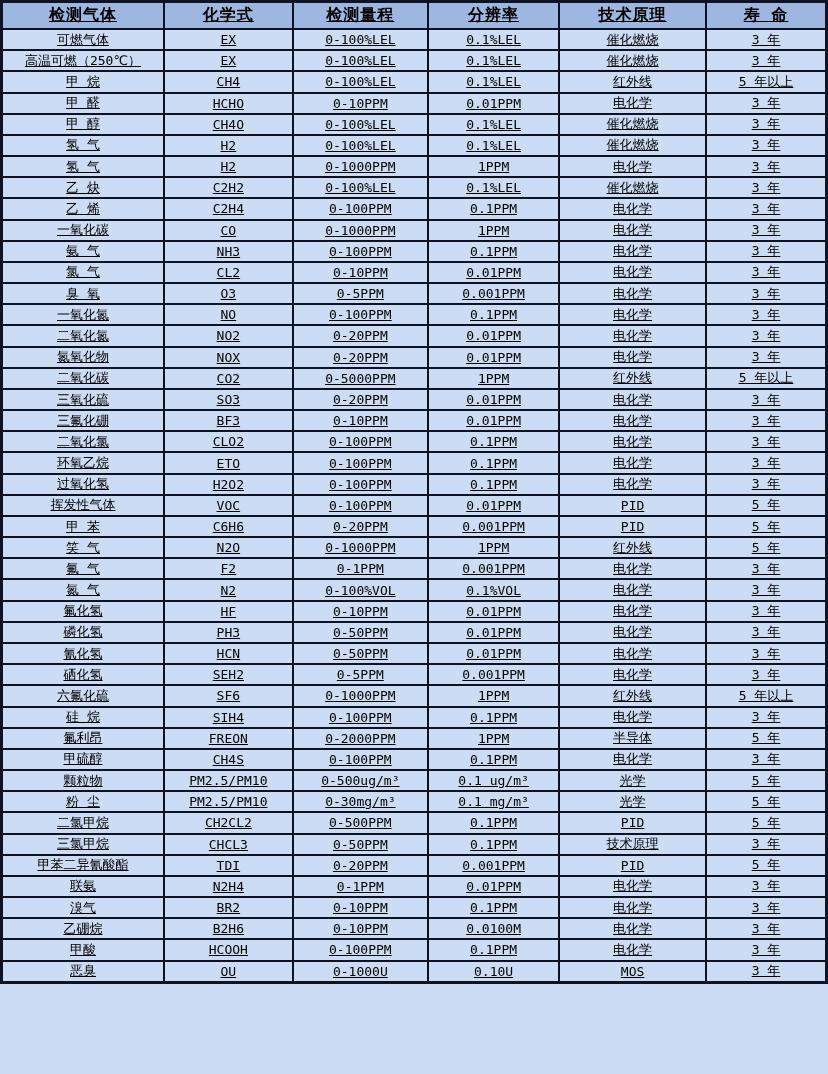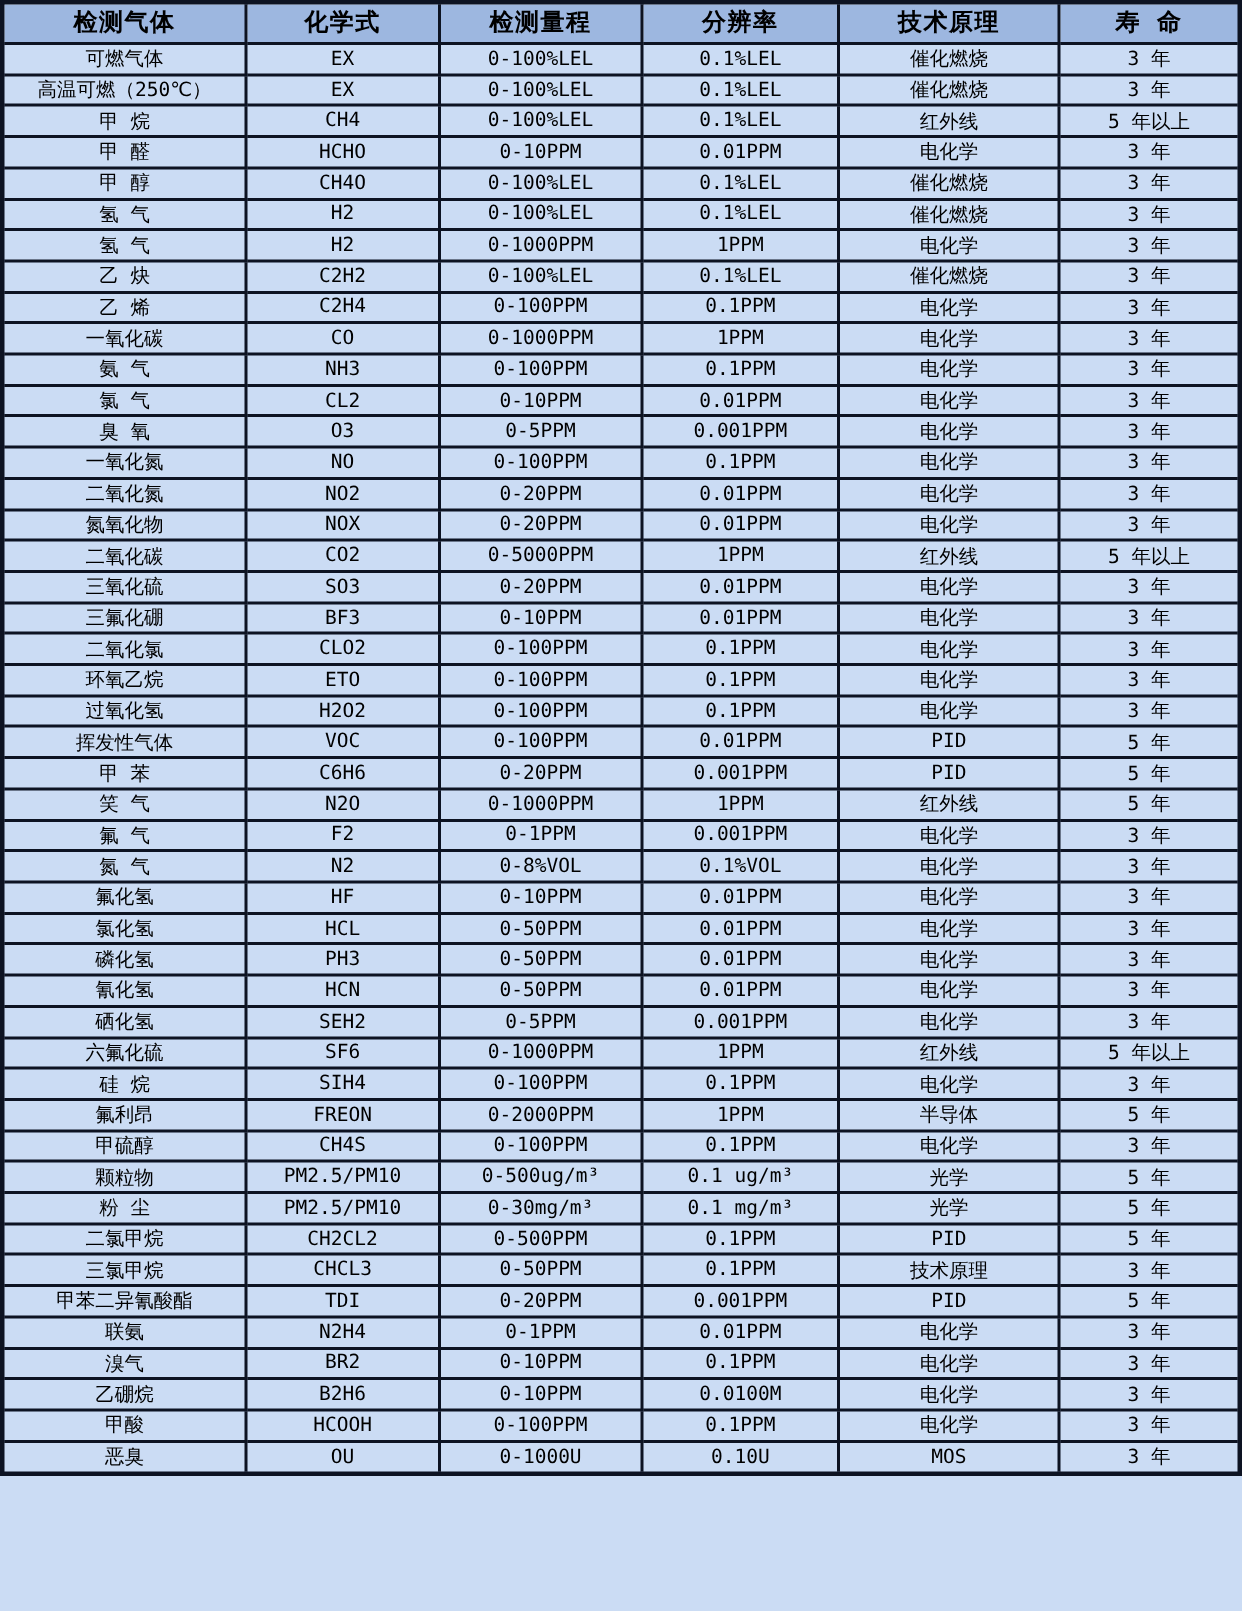--- a/index.html
+++ b/index.html
@@ -13,20 +13,21 @@
     height: 1074px;
     overflow: hidden;
     background: #cbdcf4;
   }
   table.spec-table {
     width: 828px;
     height: 984px;
     border-collapse: collapse;
     table-layout: fixed;
     border: 3px solid #0d1322;
+    text-decoration: underline;
   }
   table.spec-table col.c1 { width: 19.7%; }
   table.spec-table col.c2 { width: 15.6%; }
   table.spec-table col.c3 { width: 16.4%; }
   table.spec-table col.c4 { width: 15.9%; }
   table.spec-table col.c5 { width: 17.8%; }
   table.spec-table col.c6 { width: 14.6%; }
   table.spec-table th {
     background: #9db7e0;
     color: #000000;
@@ -281,37 +282,29 @@
           <td>氟 气</td>
           <td>F2</td>
           <td>0-1PPM</td>
           <td>0.001PPM</td>
           <td>电化学</td>
           <td>3 年</td>
         </tr>
         <tr>
           <td>氮 气</td>
           <td>N2</td>
-          <td>0-8%VOL</td>
+          <td>0-100%VOL</td>
           <td>0.1%VOL</td>
           <td>电化学</td>
           <td>3 年</td>
         </tr>
         <tr>
           <td>氟化氢</td>
           <td>HF</td>
           <td>0-10PPM</td>
-          <td>0.01PPM</td>
-          <td>电化学</td>
-          <td>3 年</td>
-        </tr>
-        <tr>
-          <td>氯化氢</td>
-          <td>HCL</td>
-          <td>0-50PPM</td>
           <td>0.01PPM</td>
           <td>电化学</td>
           <td>3 年</td>
         </tr>
         <tr>
           <td>磷化氢</td>
           <td>PH3</td>
           <td>0-50PPM</td>
           <td>0.01PPM</td>
           <td>电化学</td>

